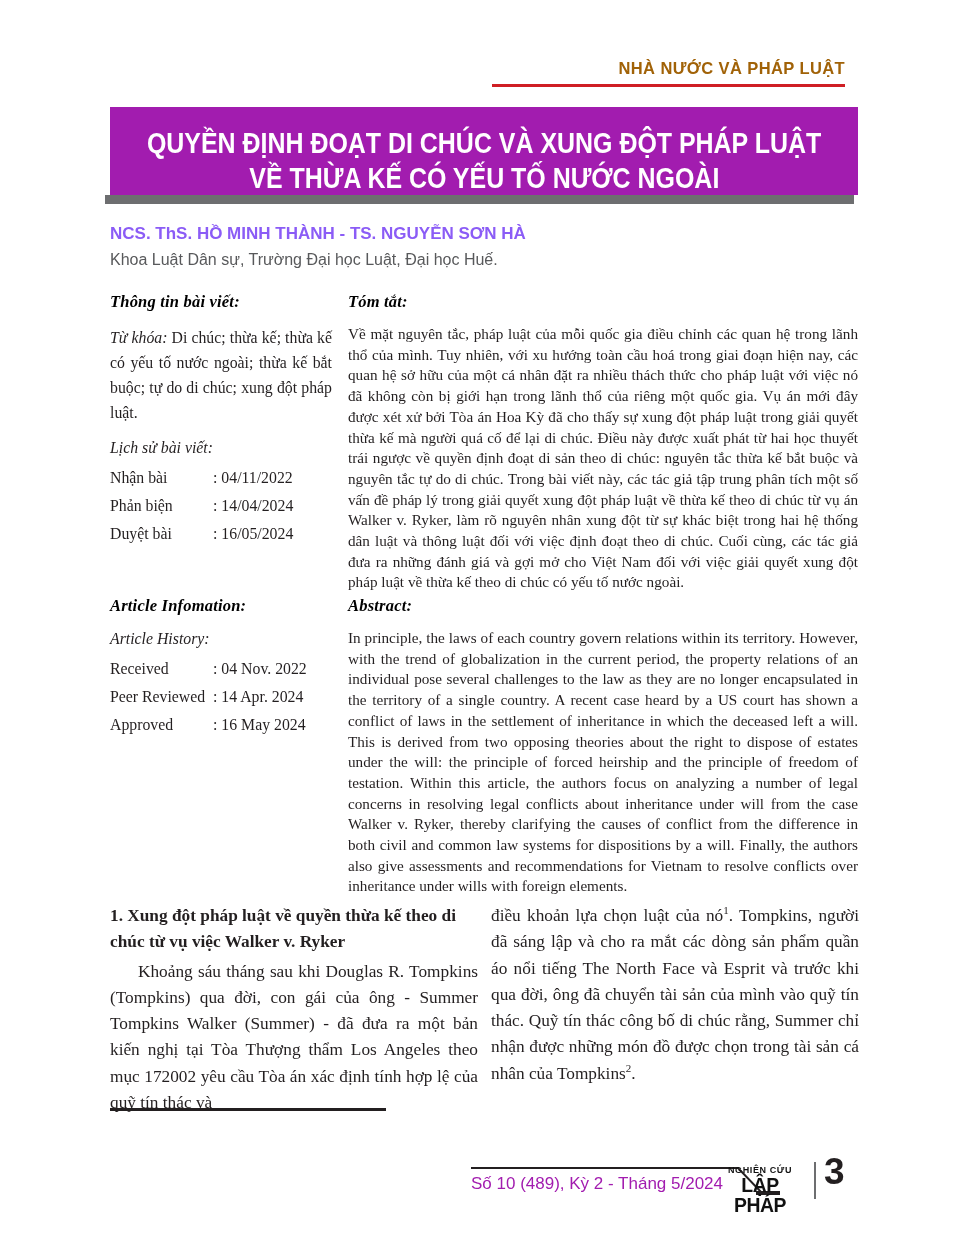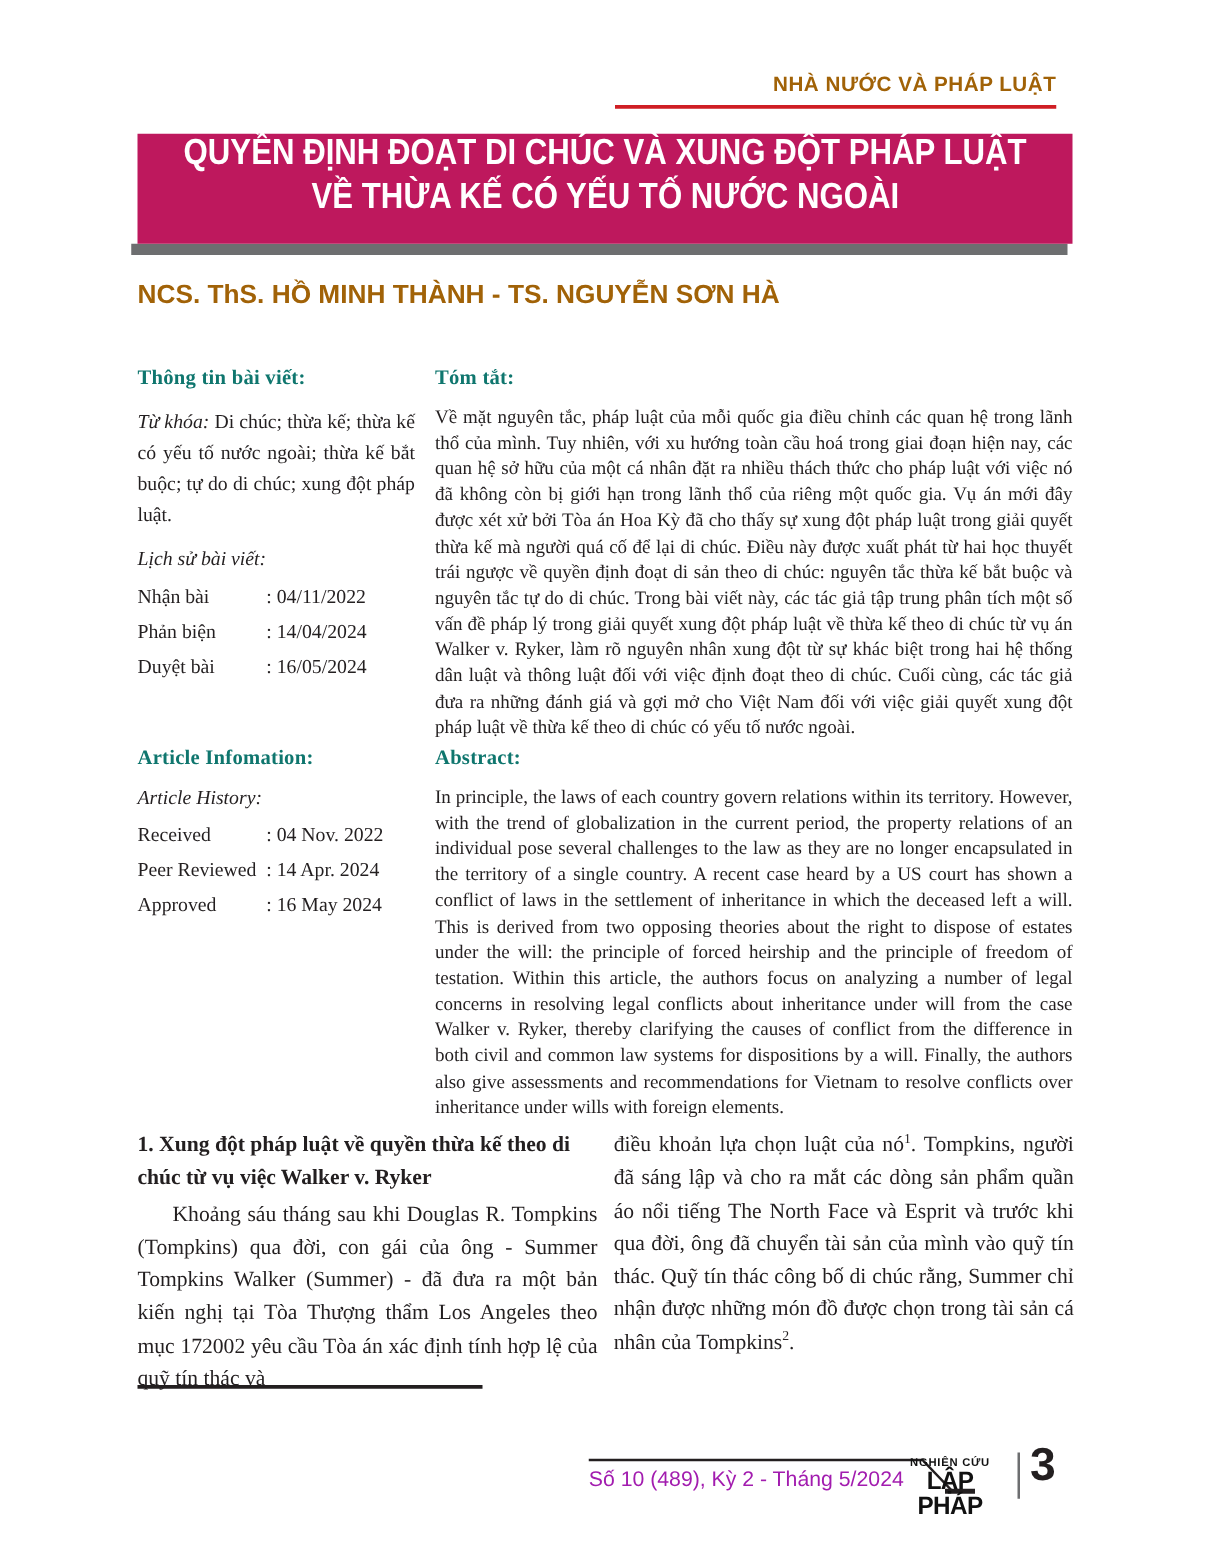--- a/index.html
+++ b/index.html
@@ -6,39 +6,39 @@
   .page{position:relative;width:969px;height:1254px;background:#ffffff;margin:0 auto;
         font-family:"Liberation Serif", serif;color:#231f20;overflow:hidden;}
 
   
   .header-label{position:absolute;top:59px;right:124px;
     font-family:"Liberation Sans", sans-serif;font-weight:700;font-size:16.5px;
     color:#a16207;letter-spacing:0.4px;white-space:nowrap;text-align:right;}
   .header-rule{position:absolute;top:84px;left:492px;width:353px;height:3px;background:#cf1e24;}
 
   
-  .banner{position:absolute;top:107px;left:110px;width:748px;height:88px;background:#be185d;
-    display:flex;flex-direction:column;align-items:center;justify-content:flex-start;gap:3px;z-index:2;}
+  .banner{position:absolute;top:107px;left:110px;width:748px;height:88px;background:#a21caf;
+    display:flex;flex-direction:column;align-items:center;justify-content:flex-end;gap:3px;z-index:2;}
   .banner-line{display:block;transform:scaleX(0.86);transform-origin:center;
     color:#ffffff;font-family:"Liberation Sans", sans-serif;font-weight:700;
     font-size:29px;white-space:nowrap;line-height:1.1;}
   .banner-shadow{position:absolute;top:195px;left:105px;width:749px;height:9px;background:#6d6e70;z-index:1;}
 
   
   .authors-block{position:absolute;top:224px;left:110px;width:748px;}
-  .authors{font-family:"Liberation Sans", sans-serif;font-size:21px;font-weight:700;color:#a16207;}
+  .authors{font-family:"Liberation Sans", sans-serif;font-size:17px;font-weight:700;color:#8b5cf6;}
   .affiliation{margin-top:7px;font-family:"Liberation Sans", sans-serif;font-size:16px;color:#58595b;}
 
   
   .info-row{position:absolute;left:110px;width:748px;display:flex;gap:16px;}
   .info-row.vi{top:292px;}
   .info-row.en{top:596px;}
   .info-left{flex:0 0 222px;width:222px;}
   .info-right{flex:1;}
-  .sec-heading{font-weight:700;font-size:16.5px;color:#0f766e;letter-spacing:0.2px;}
+  .sec-heading{font-weight:700;font-size:16.5px;color:#000000;letter-spacing:0.2px;font-style:italic;}
   .kw{margin-top:13px;font-size:15.8px;line-height:25px;text-align:justify;}
   .kw .lbl{font-style:italic;}
   .hist-label{margin-top:12px;font-style:italic;font-size:15.8px;line-height:22px;}
   .hist-row{margin-top:10px;display:flex;font-size:15.8px;line-height:18px;}
   .hist-row .hl{flex:0 0 103px;width:103px;}
   .abs-text{margin-top:12px;font-size:15.2px;line-height:20.7px;text-align:justify;}
 
   
   .body-cols{position:absolute;top:903px;left:110px;width:748px;display:flex;gap:13px;}
   .body-col{flex:0 0 368px;width:368px;font-size:17.3px;line-height:26.3px;text-align:justify;}
@@ -73,20 +73,21 @@
   <div class="header-rule"></div>
 
   <div class="banner-shadow"></div>
   <div class="banner">
     <span class="banner-line">QUYỀN ĐỊNH ĐOẠT DI CHÚC VÀ XUNG ĐỘT PHÁP LUẬT</span>
     <span class="banner-line">VỀ THỪA KẾ CÓ YẾU TỐ NƯỚC NGOÀI</span>
   </div>
 
   <div class="authors-block">
     <div class="authors">NCS. ThS. HỒ MINH THÀNH - TS. NGUYỄN SƠN HÀ</div>
+    <div class="affiliation">Khoa Luật Dân sự, Trường Đại học Luật, Đại học Huế.</div>
   </div>
 
   <div class="info-row vi">
     <div class="info-left">
       <div class="sec-heading">Thông tin bài viết:</div>
       <div class="kw"><span class="lbl">Từ khóa:</span><span> Di chúc; thừa kế; thừa kế có yếu tố nước ngoài; thừa kế bắt buộc; tự do di chúc; xung đột pháp luật.</span></div>
       <div class="hist-label">Lịch sử bài viết:</div>
       <div class="hist-row">
         <span class="hl">Nhận bài</span>
         <span>: 04/11/2022</span>

